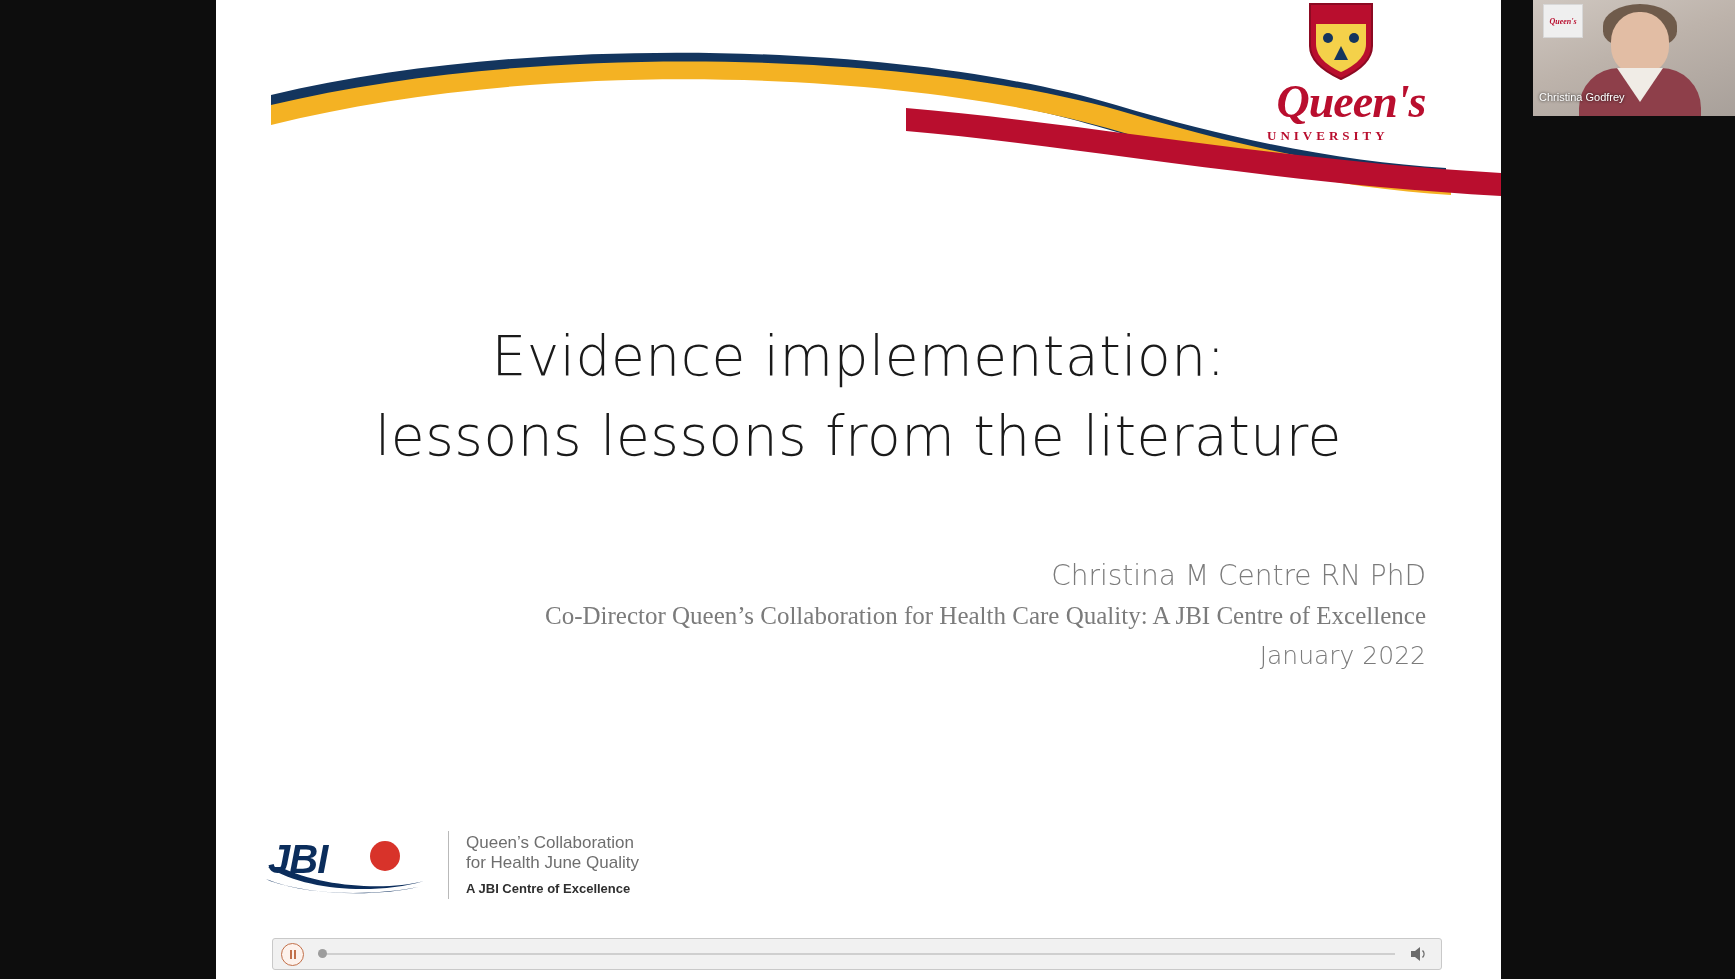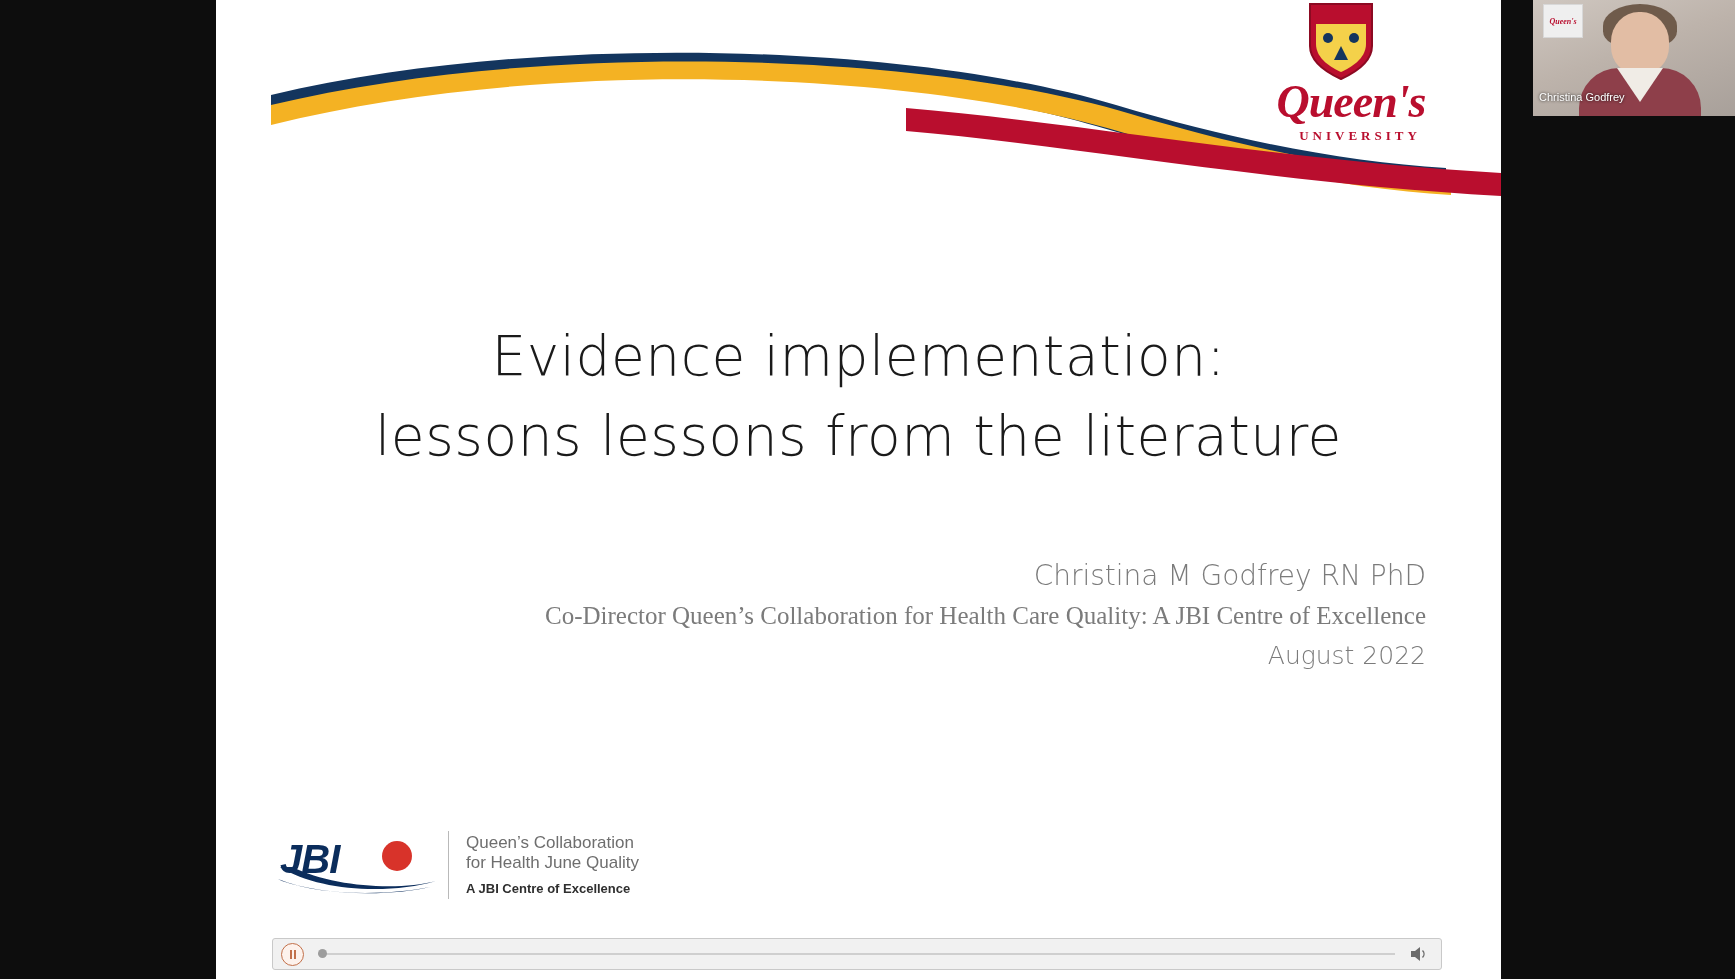--- a/index.html
+++ b/index.html
@@ -63,24 +63,24 @@
     font-family: "Liberation Serif", serif;
     font-size: 46px;
     font-weight: bold;
     font-style: italic;
     color: #b90e2e;
     letter-spacing: -1px;
     line-height: 48px;
   }
   .queens-sub {
     position: absolute;
-    left: 9px;
+    left: 16px;
     top: 128px;
     width: 200px;
-    text-align: center;
+    text-align: left;
     font-family: "Liberation Serif", serif;
     font-size: 13px;
     font-weight: bold;
     letter-spacing: 4px;
     color: #b90e2e;
   }
 
   
   .title-block {
     position: absolute;
@@ -116,21 +116,21 @@
   
   .footer-logos {
     position: absolute;
     left: 50px;
     bottom: 78px;
     height: 70px;
     width: 560px;
   }
   .jbi-logo {
     position: absolute;
-    left: 12px;
+    left: 0;
     top: 0;
     width: 160px;
     height: 62px;
   }
   .jbi-text {
     position: absolute;
     left: 2px;
     top: 6px;
     font-family: "Liberation Sans", sans-serif;
     font-size: 40px;
@@ -362,23 +362,23 @@
       <div class="queens-word">Queen's</div>
       <div class="queens-sub">UNIVERSITY</div>
     </div>
 
     <div class="title-block">
       <span class="title-line">Evidence implementation:</span>
       <span class="title-line">lessons lessons from the literature</span>
     </div>
 
     <div class="author-block">
-      <div class="author-name">Christina M Godfrey RN PhD</div>
+      <div class="author-name">Christina M Centre RN PhD</div>
       <div class="author-role">Co-Director Queen’s Collaboration for Health Care Quality: A JBI Centre of Excellence</div>
-      <div class="author-date">August 2022</div>
+      <div class="author-date">January 2022</div>
     </div>
 
     <div class="footer-logos">
       <div class="jbi-logo">
         <div class="jbi-text">JBI</div>
         <div class="jbi-dot"></div>
         <svg class="jbi-swoop" viewBox="0 0 160 34">
           <path d="M2,6 C40,30 110,34 158,20 C120,30 55,26 14,6 Z" fill="#0b2d5c"></path>
           <path d="M0,18 C44,36 112,34 152,26 C110,36 42,34 4,20 Z" fill="#0b2d5c"></path>
         </svg>

